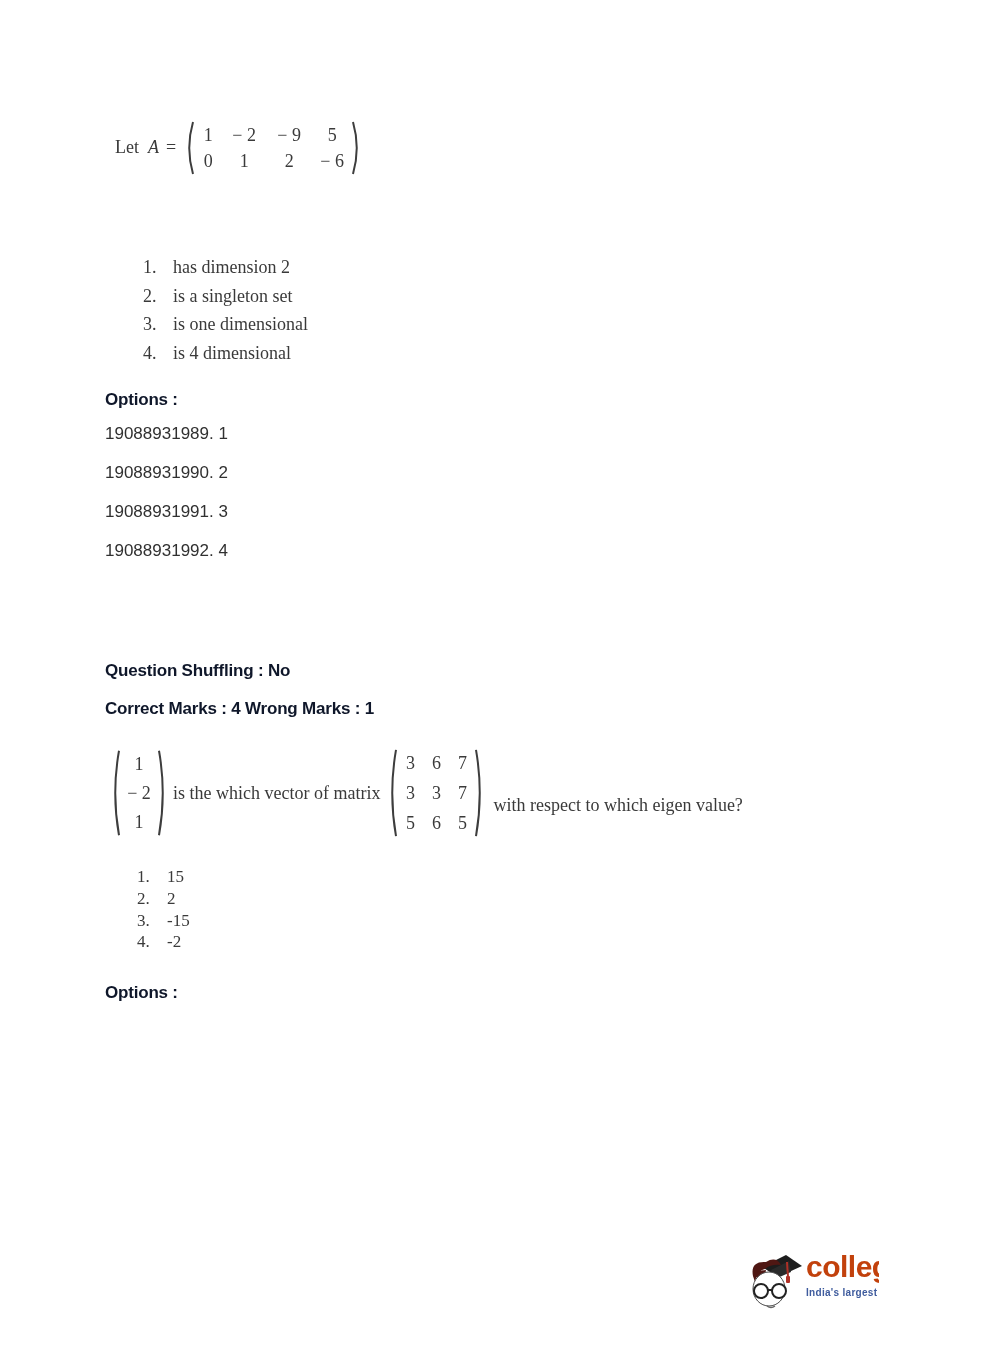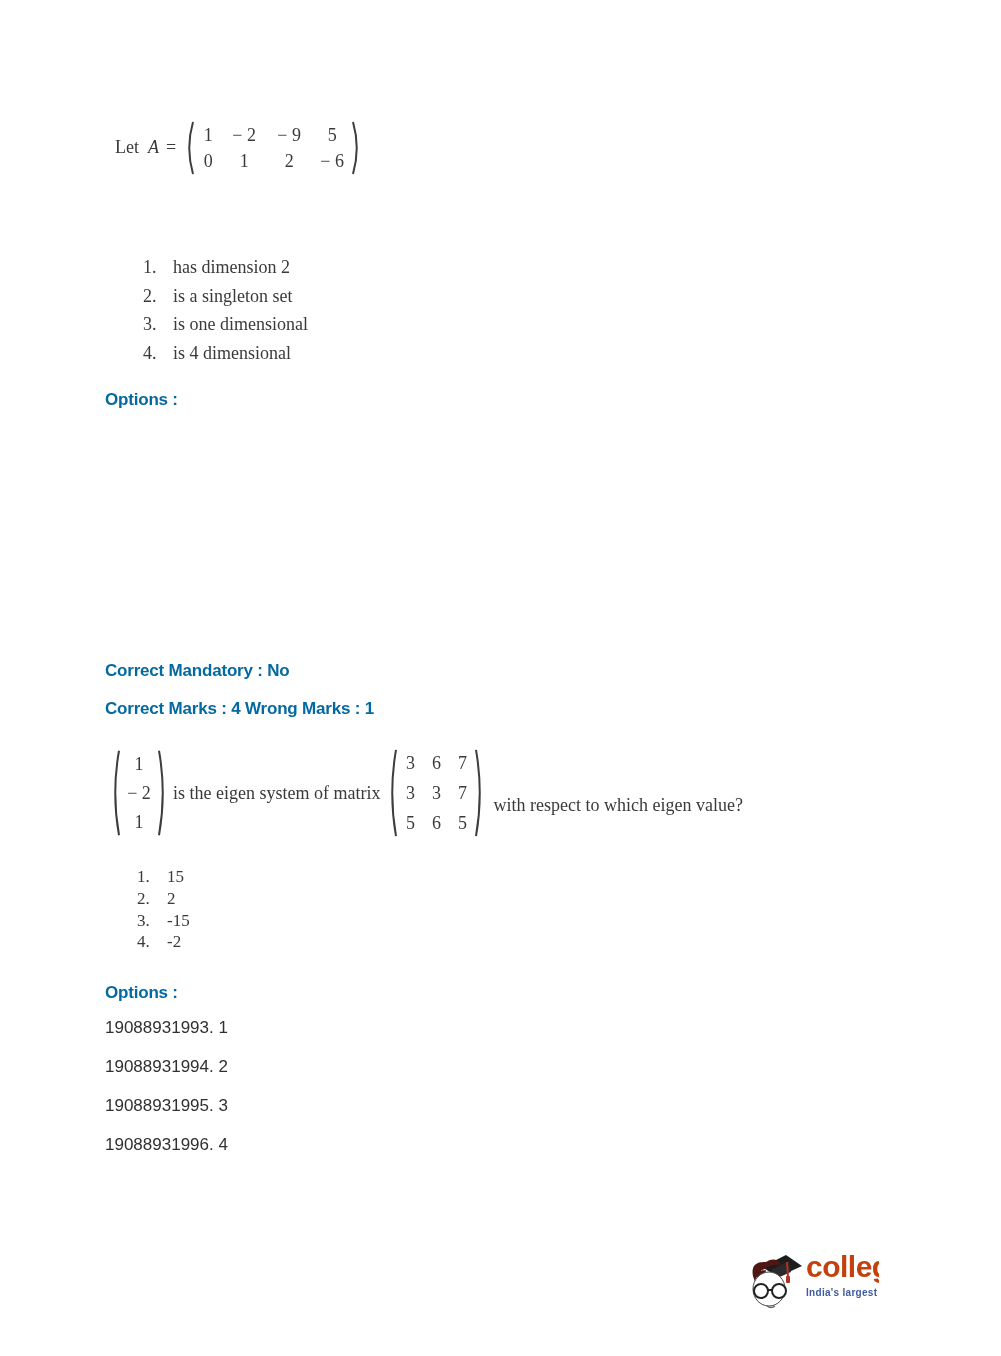--- a/index.html
+++ b/index.html
@@ -18,21 +18,21 @@
     font-family: "Liberation Serif", serif;
     color: #3a3a3a;
     font-size: 18px;
     line-height: 1.2;
   }
 
   
   .meta {
     font-family: "Liberation Sans", sans-serif;
     font-weight: 700;
-    color: #0369a1;
+    color: #0f172a;
     font-size: 17px;
     letter-spacing: -0.2px;
     white-space: nowrap;
   }
 
   .id-line {
     font-family: "Liberation Sans", sans-serif;
     font-weight: 400;
     color: #303030;
     font-size: 17px;
@@ -132,40 +132,46 @@
       <span>is one dimensional</span>
     </div>
     <div class="choice">
       <span class="choice-num">4.</span>
       <span>is 4 dimensional</span>
     </div>
   </div>
 
   <div class="abs meta" style="left:105px; top:390px;">Options :</div>
 
-
-  <div class="abs meta" style="left:105px; top:661px;">Correct Mandatory : No</div>
+  <div class="abs" style="left:105px; top:424px;">
+    <div class="id-line">19088931989. 1</div>
+    <div class="id-line">19088931990. 2</div>
+    <div class="id-line">19088931991. 3</div>
+    <div class="id-line">19088931992. 4</div>
+  </div>
+
+  <div class="abs meta" style="left:105px; top:661px;">Question Shuffling : No</div>
   <div class="abs meta" style="left:105px; top:699px;">Correct Marks : 4 Wrong Marks : 1</div>
 
   <div class="abs eigen-row" style="left:110px; top:748px; height:90px;">
     <div class="matrix" style="height:88px;">
       <svg class="paren" width="10" viewBox="0 0 10 100" preserveAspectRatio="none">
         <path d="M9 2 Q1.5 50 9 98" fill="none" stroke="#3d3d3d" stroke-width="2" vector-effect="non-scaling-stroke"></path>
       </svg>
       <div class="mgrid vec-grid">
         <span>1</span>
         <span>− 2</span>
         <span>1</span>
       </div>
       <svg class="paren" width="10" viewBox="0 0 10 100" preserveAspectRatio="none">
         <path d="M1 2 Q8.5 50 1 98" fill="none" stroke="#3d3d3d" stroke-width="2" vector-effect="non-scaling-stroke"></path>
       </svg>
     </div>
 
-    <span class="eigen-text" style="margin:0 7px 0 5px;">is the eigen system of matrix</span>
+    <span class="eigen-text" style="margin:0 7px 0 5px;">is the which vector of matrix</span>
 
     <div class="matrix" style="height:90px;">
       <svg class="paren" width="10" viewBox="0 0 10 100" preserveAspectRatio="none">
         <path d="M9 2 Q1.5 50 9 98" fill="none" stroke="#3d3d3d" stroke-width="2" vector-effect="non-scaling-stroke"></path>
       </svg>
       <div class="mgrid m2-grid">
         <span>3</span>
         <span>6</span>
         <span>7</span>
         <span>3</span>
@@ -197,26 +203,20 @@
       <span>-15</span>
     </div>
     <div class="choice">
       <span class="choice-num">4.</span>
       <span>-2</span>
     </div>
   </div>
 
   <div class="abs meta" style="left:105px; top:983px;">Options :</div>
 
-  <div class="abs" style="left:105px; top:1018px;">
-    <div class="id-line">19088931993. 1</div>
-    <div class="id-line">19088931994. 2</div>
-    <div class="id-line">19088931995. 3</div>
-    <div class="id-line">19088931996. 4</div>
-  </div>
 
 
   <div class="abs logo" style="left:744px; top:1252px;">
     <svg width="58" height="68" viewBox="0 0 58 68">
 
       <polygon points="18,15 42,3 58,14 34,25" fill="#1d1d1d"></polygon>
       <path d="M27 18 L45 9 L47 20 L31 27 Z" fill="#2a2a2a"></path>
 
       <line x1="43" y1="10" x2="44" y2="25" stroke="#b03026" stroke-width="2"></line>
       <rect x="42" y="24" width="4" height="7" rx="1" fill="#b03026"></rect>

